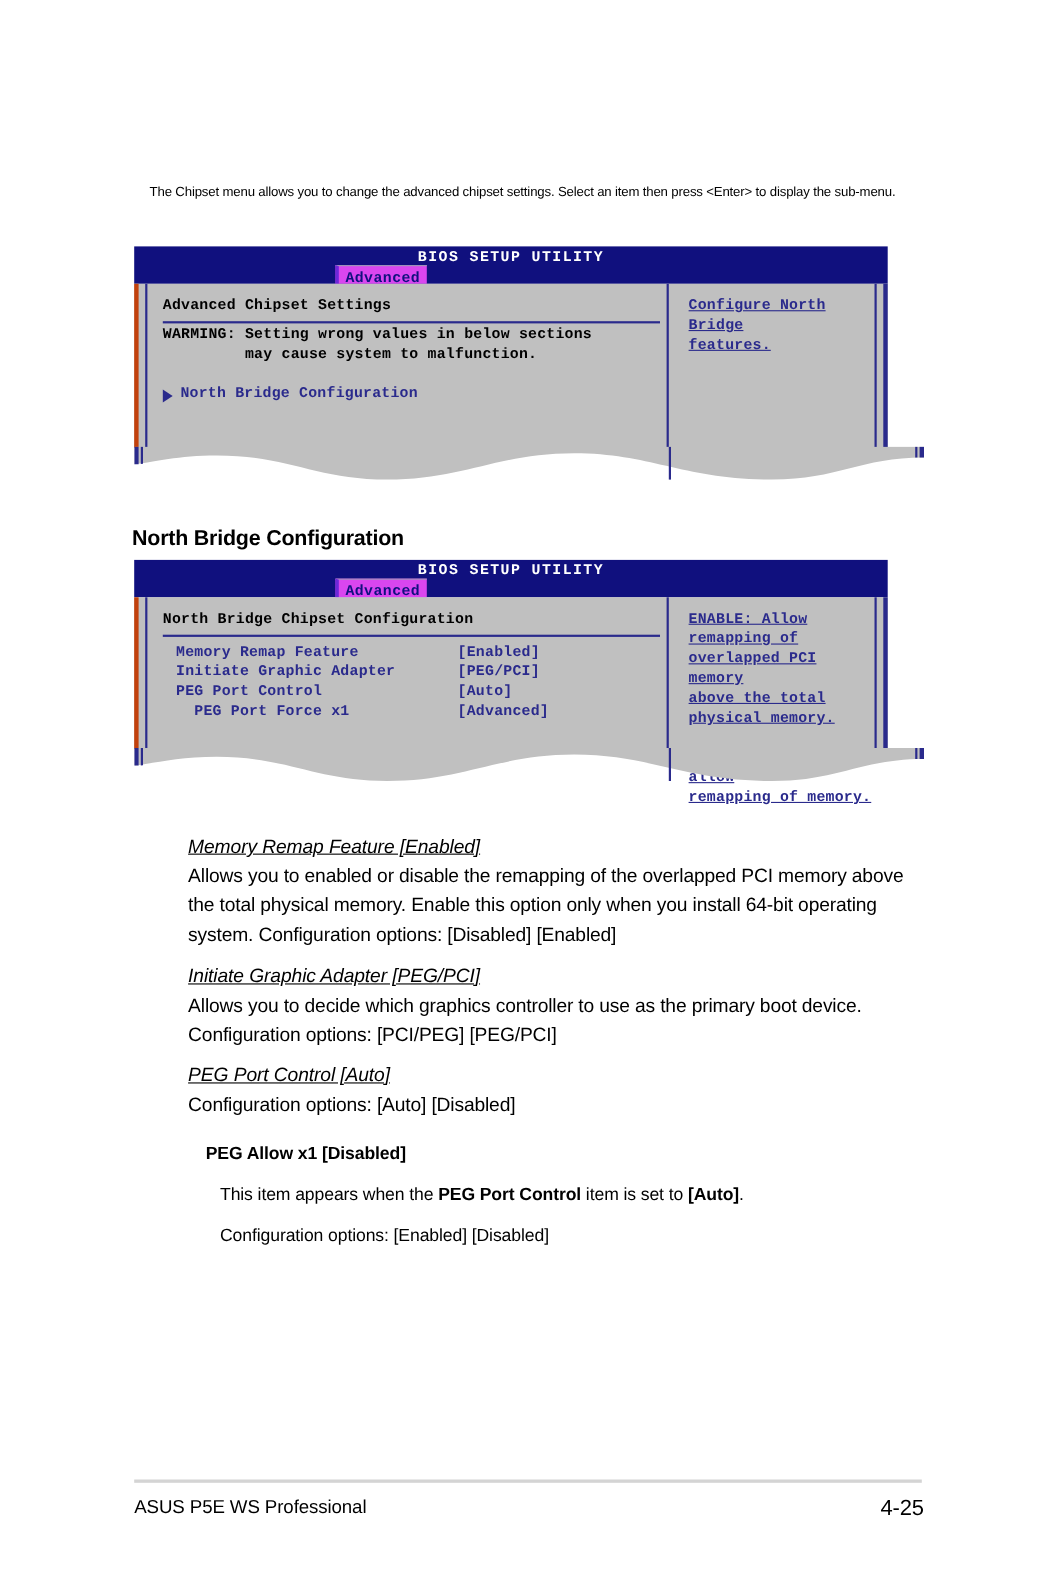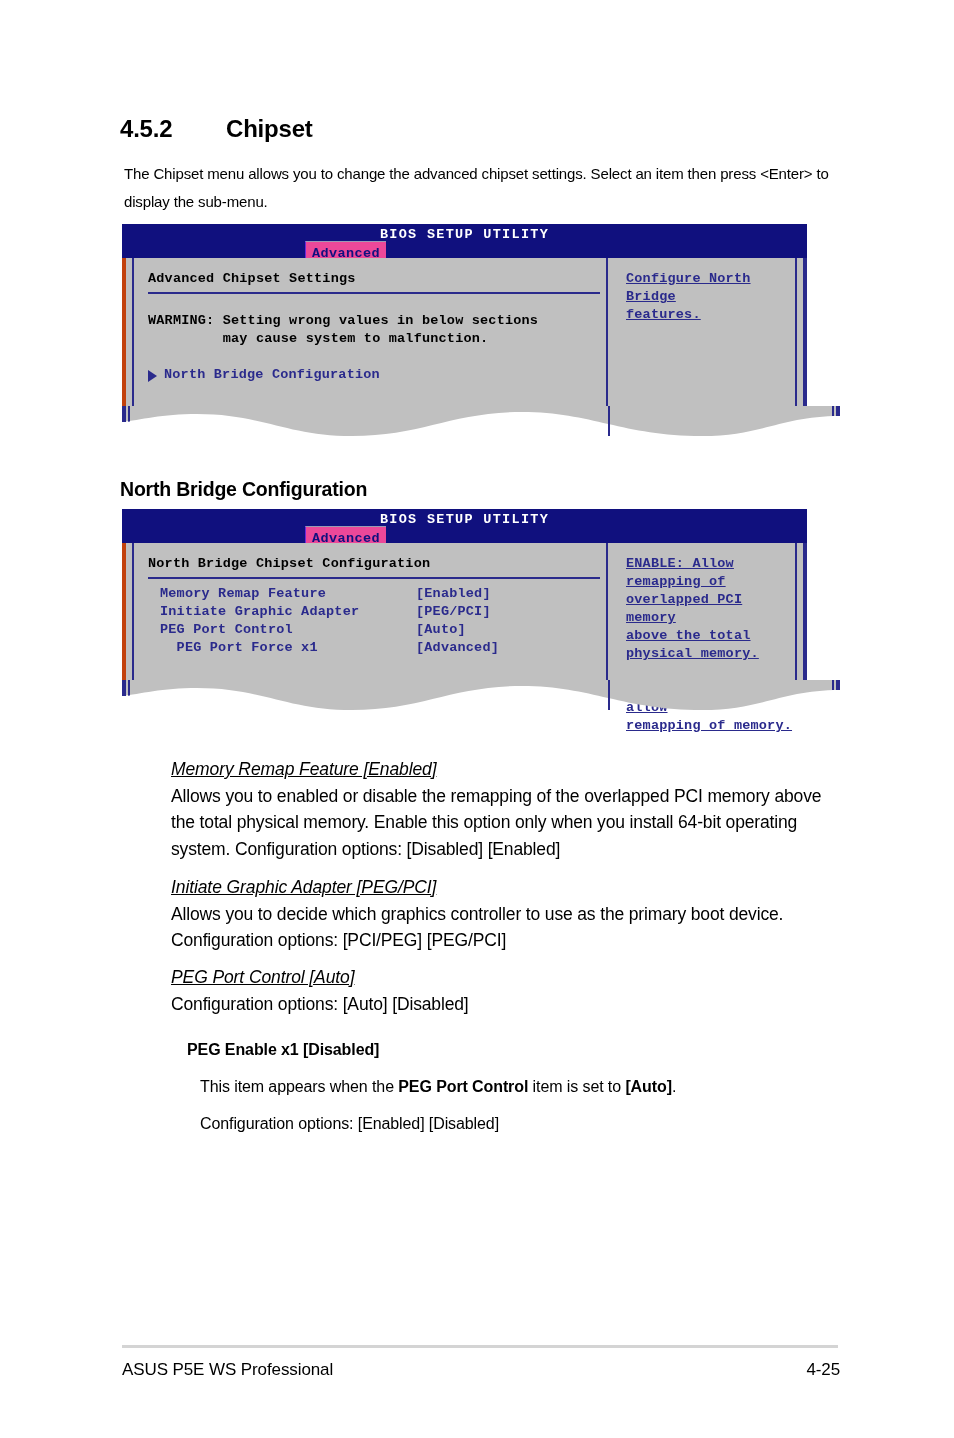--- a/index.html
+++ b/index.html
@@ -34,24 +34,24 @@
     font-size: 24px;
     font-weight: bold;
     letter-spacing: -0.2px;
   }
   .sec-num { width: 106px; flex: 0 0 106px; }
   .sec-title { }
 
   
   .intro {
     position: absolute;
-    left: 124px;
+    left: 136px;
     top: 160px;
     width: 710px;
-    font-size: 15px;
+    font-size: 12px;
     line-height: 28px;
     letter-spacing: -0.15px;
   }
 
   
   .bios {
     position: absolute;
     left: 122px;
     width: 685px;
   }
@@ -69,28 +69,28 @@
     font-weight: bold;
     font-size: 13.5px;
     letter-spacing: 1.3px;
   }
   .bios-tab {
     position: absolute;
     left: 183px;
     bottom: 0px;
     height: 17px;
     padding: 3px 6px;
-    background: #ec4899;
+    background: #d946ef;
     color: #10107e;
     font-family: "Liberation Mono", monospace;
     font-weight: bold;
     font-size: 13.5px;
     line-height: 17px;
     letter-spacing: 0.4px;
-    border-left: 1px solid #6d28d9;
+    border-left: 3px solid #6d28d9;
     border-top: 1px solid #9a9ab4;
     box-sizing: border-box;
   }
   .bios-body {
     position: relative;
     background: #c0c0c0;
     display: flex;
     box-sizing: border-box;
     border-left: 4px solid #c2410c;
     border-right: 4px solid #2a2a8c;
@@ -141,21 +141,21 @@
     color: #000000;
     white-space: pre;
   }
   .pane-title-rule {
     height: 2px;
     background: #2a2a8c;
     margin: 4px 0 0 0;
     width: 452px;
   }
   .warn {
-    margin-top: 18px;
+    margin-top: 2px;
     font-weight: bold;
     color: #000000;
     white-space: pre;
   }
   .submenu {
     margin-top: 18px;
     color: #2a2a8c;
     font-weight: bold;
     display: flex;
     align-items: flex-start;
@@ -255,33 +255,29 @@
     position: absolute;
     left: 122px;
     top: 1360px;
     font-size: 17px;
     letter-spacing: -0.1px;
   }
   .foot-right {
     position: absolute;
     right: 114px;
     top: 1360px;
-    font-size: 17px;
+    font-size: 20px;
     letter-spacing: -0.1px;
   }
 </style>
 </head>
 <body>
 
 <div class="page">
 
-  <div class="sec-head">
-    <span class="sec-num">4.5.2</span>
-    <span class="sec-title">Chipset</span>
-  </div>
 
   <div class="intro">The Chipset menu allows you to change the advanced chipset settings. Select an item then press &lt;Enter&gt; to display the sub-menu.</div>
 
   <div class="bios" style="top:224px;">
 
     <div class="bios-titlebar">
       <div class="bios-title">BIOS SETUP UTILITY</div>
       <div class="bios-tab">Advanced</div>
     </div>
 
@@ -380,21 +376,21 @@
     <h4>Initiate Graphic Adapter [PEG/PCI]</h4>
     <p>Allows you to decide which graphics controller to use as the primary boot device. Configuration options: [PCI/PEG] [PEG/PCI]</p>
   </div>
 
   <div class="item" style="top:964px;">
     <h4>PEG Port Control [Auto]</h4>
     <p>Configuration options: [Auto] [Disabled]</p>
   </div>
 
   <div class="subitem" style="top:1038px;">
-    <h5>PEG Enable x1 [Disabled]</h5>
+    <h5>PEG Allow x1 [Disabled]</h5>
     <p><span>This item appears when the </span><b>PEG Port Control</b><span> item is set to </span><b>[Auto]</b><span>.</span></p>
     <p>Configuration options: [Enabled] [Disabled]</p>
   </div>
 
   <div class="foot-rule"></div>
   <div class="foot-left">ASUS P5E WS Professional</div>
   <div class="foot-right">4-25</div>
 
 </div>
 

